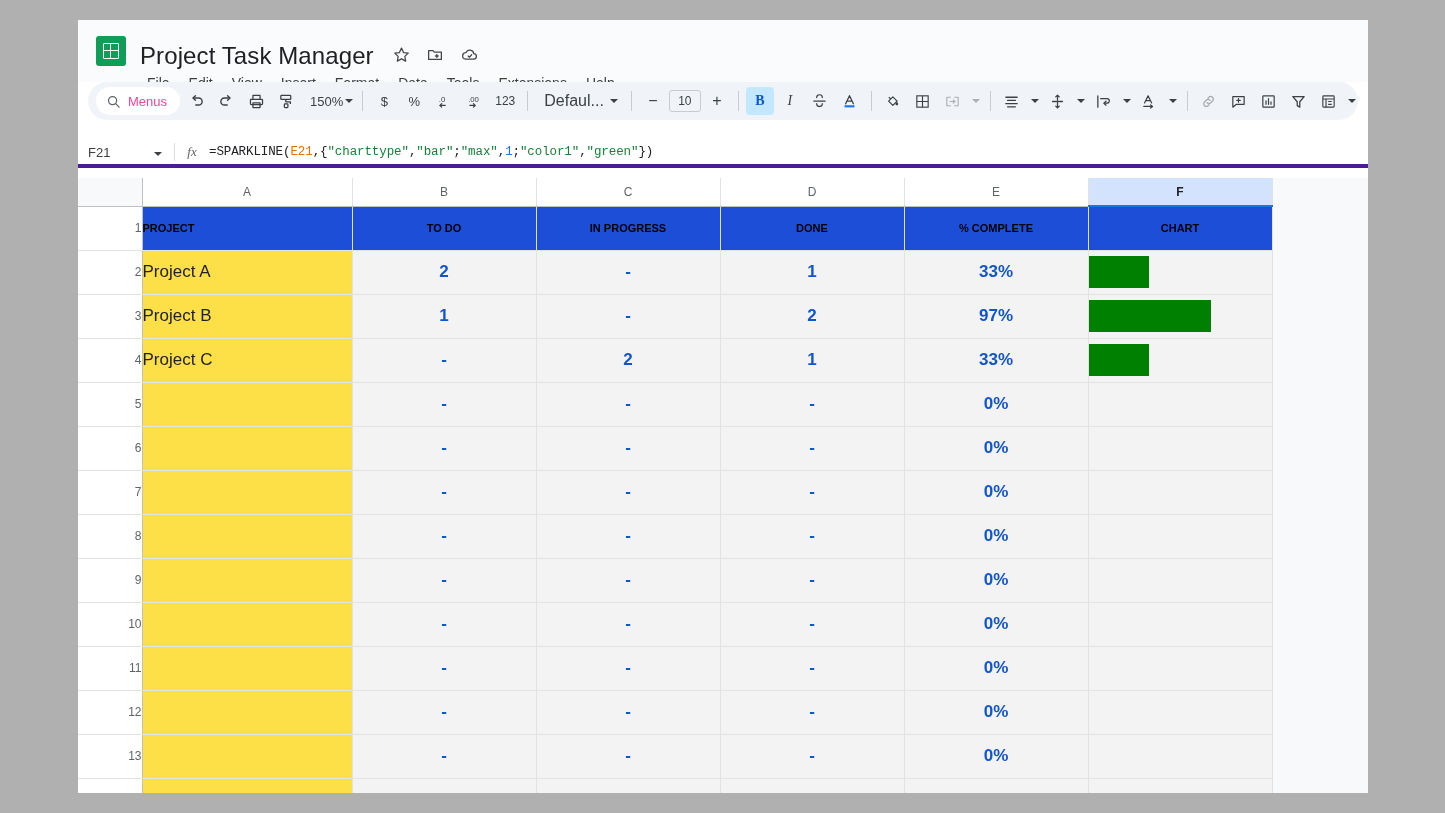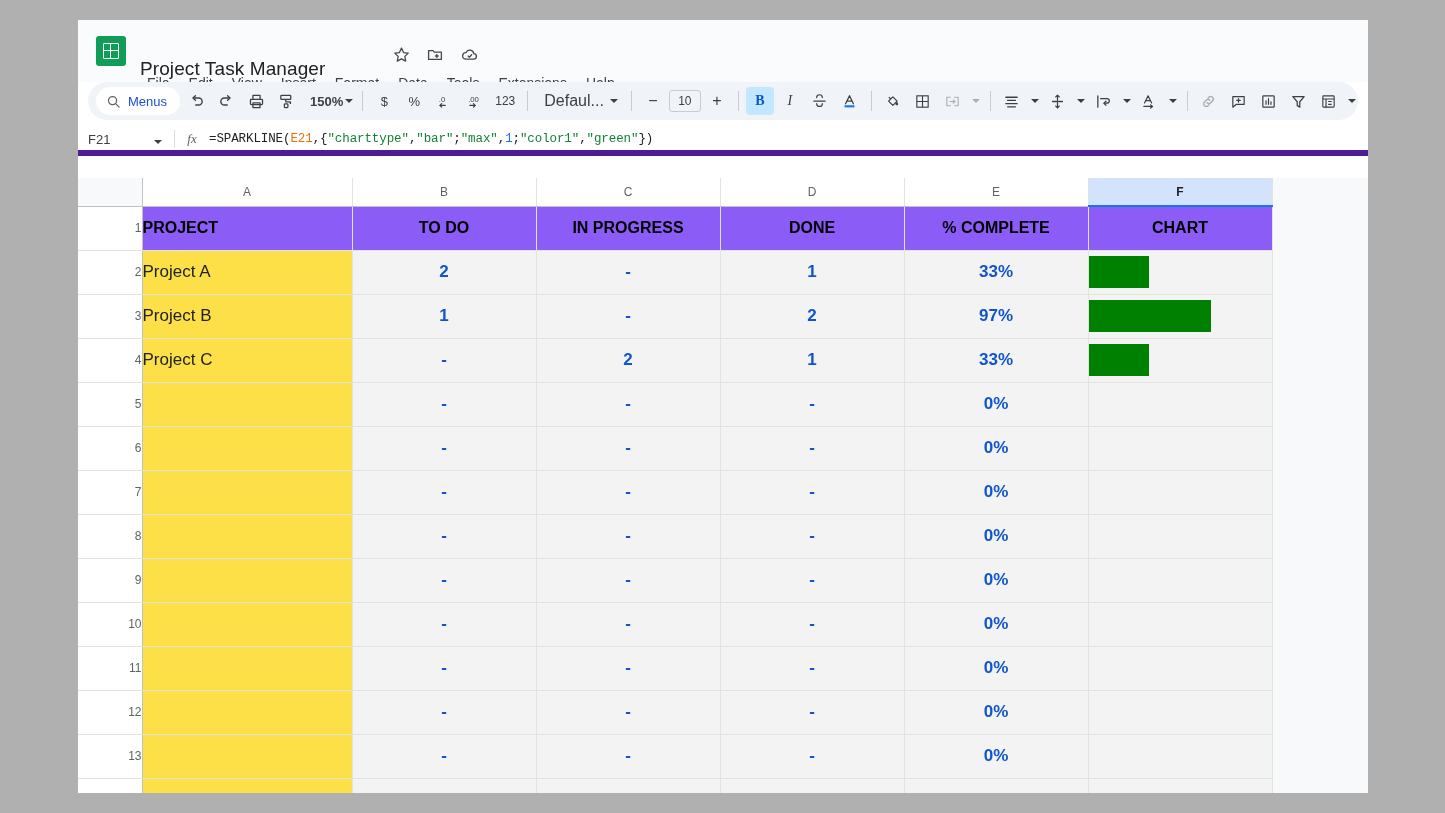--- a/index.html
+++ b/index.html
@@ -29,22 +29,22 @@
     width: 16px; height: 16px; border: 1.8px solid #fff;
     border-radius: 1px; position: relative;
   }
   .logo-grid::before, .logo-grid::after {
     content: ""; position: absolute; background: #fff;
   }
   .logo-grid::before { left: 0; right: 0; top: 5.5px; height: 1.6px; }
   .logo-grid::after { top: 0; bottom: 0; left: 5.5px; width: 1.6px; }
 
   .doc-title {
-    position: absolute; left: 62px; top: 38px;
-    font-size: 19px; color: #202124; letter-spacing: .1px;
+    position: absolute; left: 62px; top: 22px;
+    font-size: 24px; color: #202124; letter-spacing: .1px;
     white-space: nowrap;
   }
   .title-icons {
     position: absolute; left: 315px; top: 26px;
     display: flex; gap: 16px; align-items: center;
   }
   .title-icons svg { display: block; }
 
   .menubar {
     position: absolute; left: 62px; top: 53px;
@@ -69,24 +69,24 @@
     display: flex; align-items: center; justify-content: center;
     cursor: pointer; flex: none;
   }
   .tb-btn.active { background: #c2e7ff; }
   .tb-sep { width: 1px; height: 20px; background: #c7ccd1; margin: 0 5px; flex: none; }
   .search-pill {
     height: 28px; background: #fff; border-radius: 14px;
     display: flex; align-items: center; gap: 7px;
     padding: 0 13px 0 10px; cursor: pointer; flex: none;
   }
-  .search-pill span { font-size: 13px; color: #1d4ed8; }
+  .search-pill span { font-size: 13px; color: #ec4899; }
   .zoom-ctl {
     display: flex; align-items: center; gap: 2px;
-    padding: 0 2px 0 8px; cursor: pointer; flex: none; font-weight: bold;
+    padding: 0 2px 0 8px; cursor: pointer; flex: none;
   }
   .zoom-ctl .zval { font-size: 13px; color: #3c4043; }
   .caret {
     width: 0; height: 0; border-left: 4px solid transparent;
     border-right: 4px solid transparent; border-top: 4px solid #3c4043;
     flex: none;
   }
   .tb-txt { font-size: 13px; color: #3c4043; }
   .fontbox {
     display: flex; align-items: center; gap: 6px;
@@ -99,22 +99,22 @@
     border-radius: 3px; background: #f0f4f9;
     display: flex; align-items: center; justify-content: center;
     font-size: 12px; color: #3c4043; cursor: text; flex: none;
   }
   .dd { width: 14px; height: 28px; display: flex; align-items: center;
         justify-content: center; cursor: pointer; flex: none; }
 
   
   .formulabar {
     height: 28px; display: flex; align-items: center;
-    border-bottom: 6px solid #4c1d95; background: #fff;
-    margin-top: 8px;
+    border-bottom: 4px solid #4c1d95; background: #fff;
+    margin-top: 20px;
   }
   .namebox {
     width: 96px; height: 100%; display: flex; align-items: center;
     padding-left: 10px; font-size: 13px; color: #3c4043;
     position: relative; cursor: text;
   }
   .namebox .caret { position: absolute; right: 12px; top: 12px; }
   .fb-sep { width: 1px; height: 18px; background: #dadce0; }
   .fx {
     width: 34px; display: flex; align-items: center; justify-content: center;
@@ -161,22 +161,22 @@
     cursor: pointer;
   }
   .cell {
     border-right: 1px solid #e1e3e1; border-bottom: 1px solid #e1e3e1;
     vertical-align: middle; font-size: 17px; color: #202124;
     padding: 0 10px; height: 44px; overflow: hidden;
   }
   .c-white { background: #fde047; }
   .c-gray  { background: #f3f3f3; }
   .hdr-cell {
-    background: #8b5cf6; font-weight: bold; color: #000;
-    font-size: 16px;
+    background: #1d4ed8; font-weight: bold; color: #000;
+    font-size: 11px;
   }
   .num { text-align: center; font-weight: bold; color: #1155cc; }
   .ctr { text-align: center; }
   .lft { text-align: left; }
   .bar {
     height: 32px; background: #008000; border-radius: 0;
   }
   .barcell { padding: 0 4px; }
 </style>
 </head>

